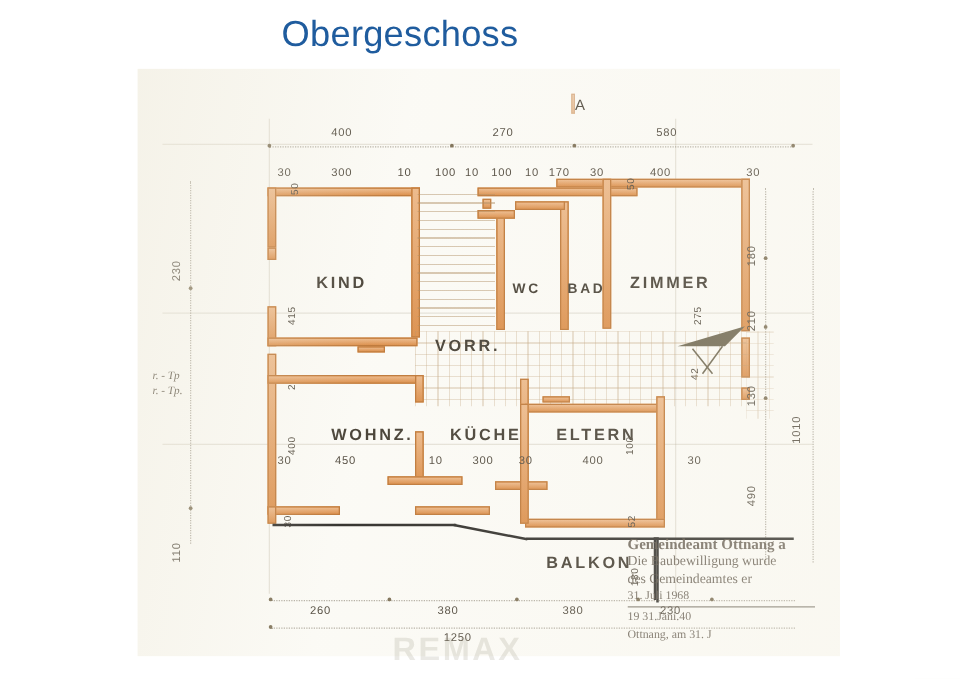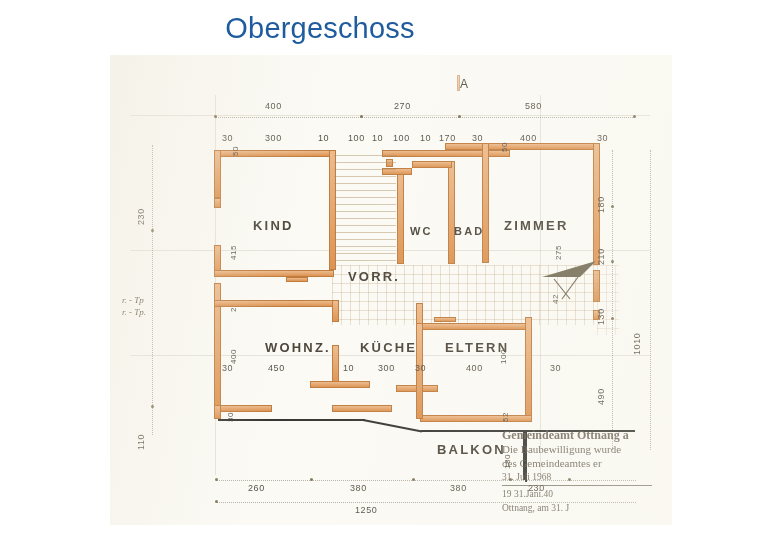--- a/index.html
+++ b/index.html
@@ -390,14 +390,15 @@
         <div class="stamp-line small">31. Juli 1968</div>
         <div class="stamp-rule"></div>
         <div class="stamp-line small">19       31.Jäni.40</div>
         <div class="stamp-line small">Ottnang, am       31. J</div>
       </div>
 
       <div class="paper-tint"></div>
     </div>
   </div>
 
+  <div class="watermark">REMAX</div>
 
 </div>
 
 </body></html>

